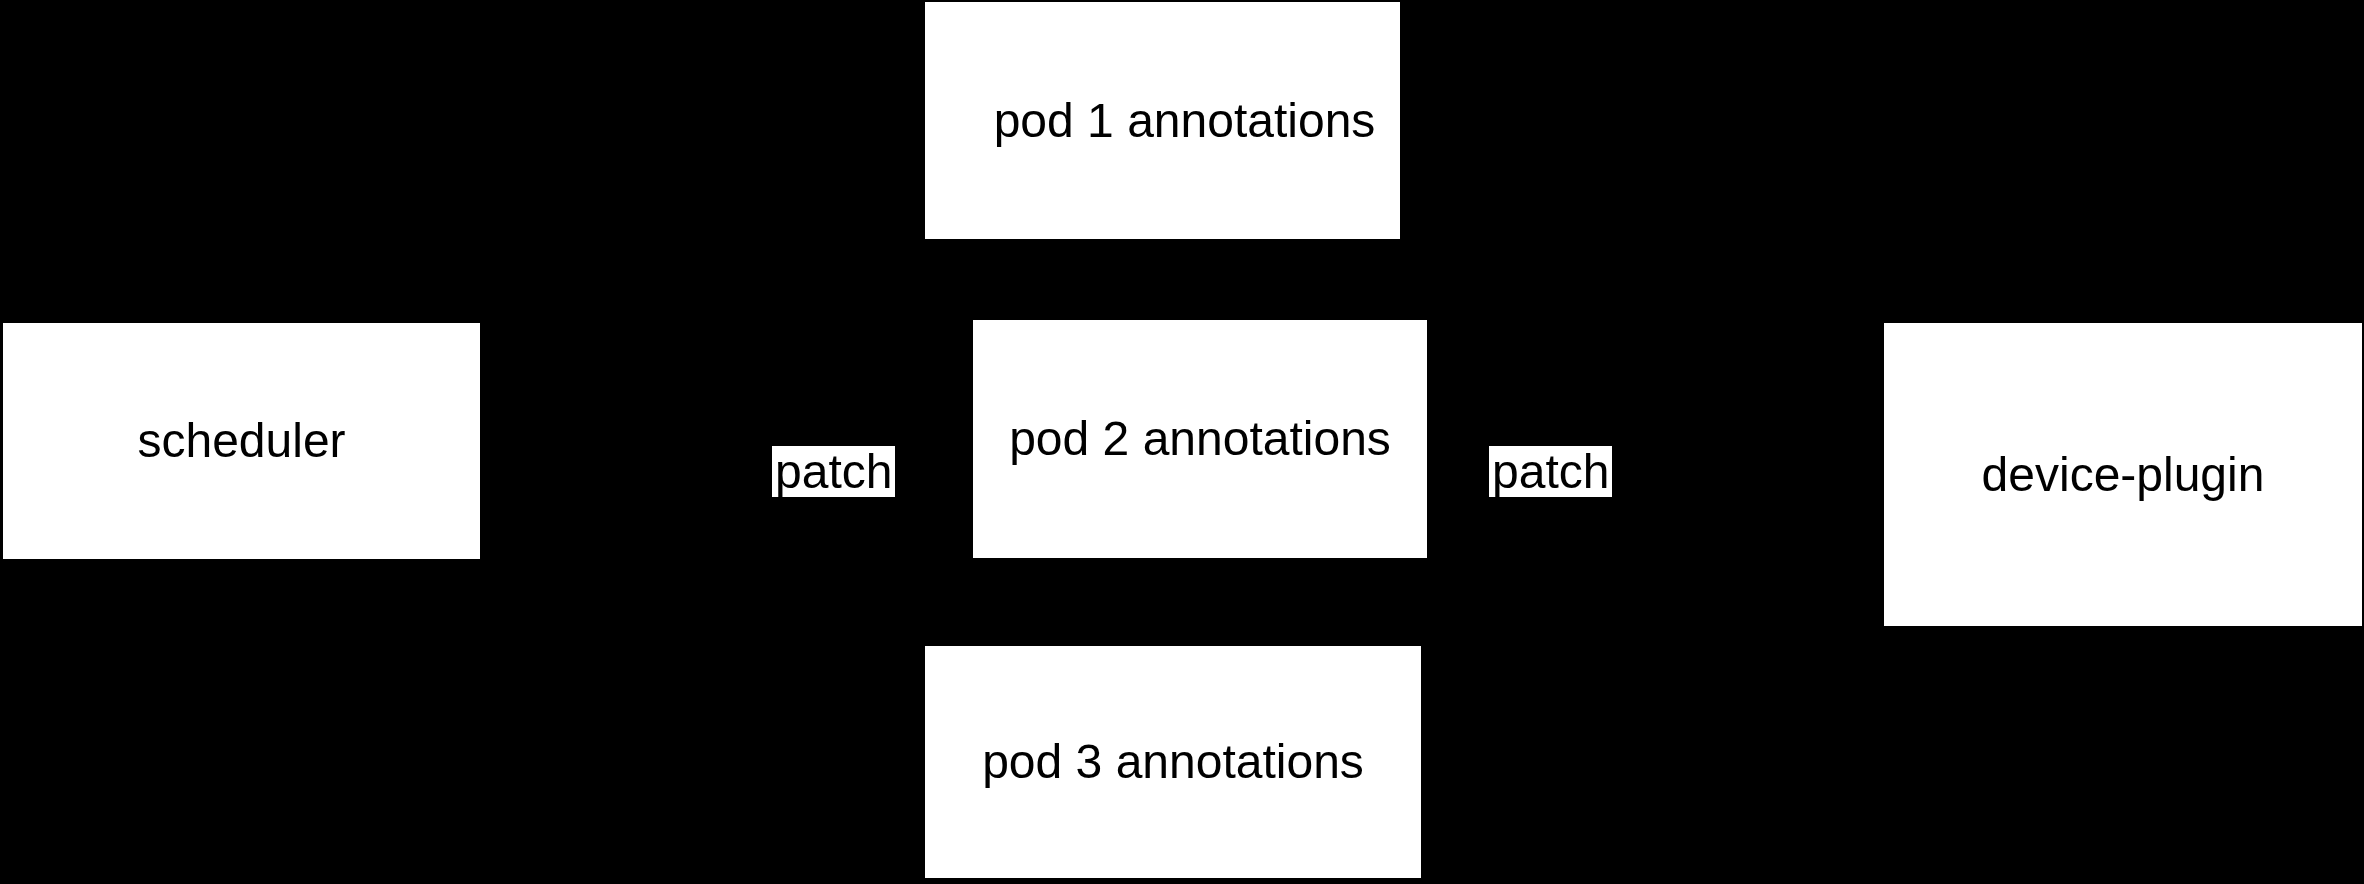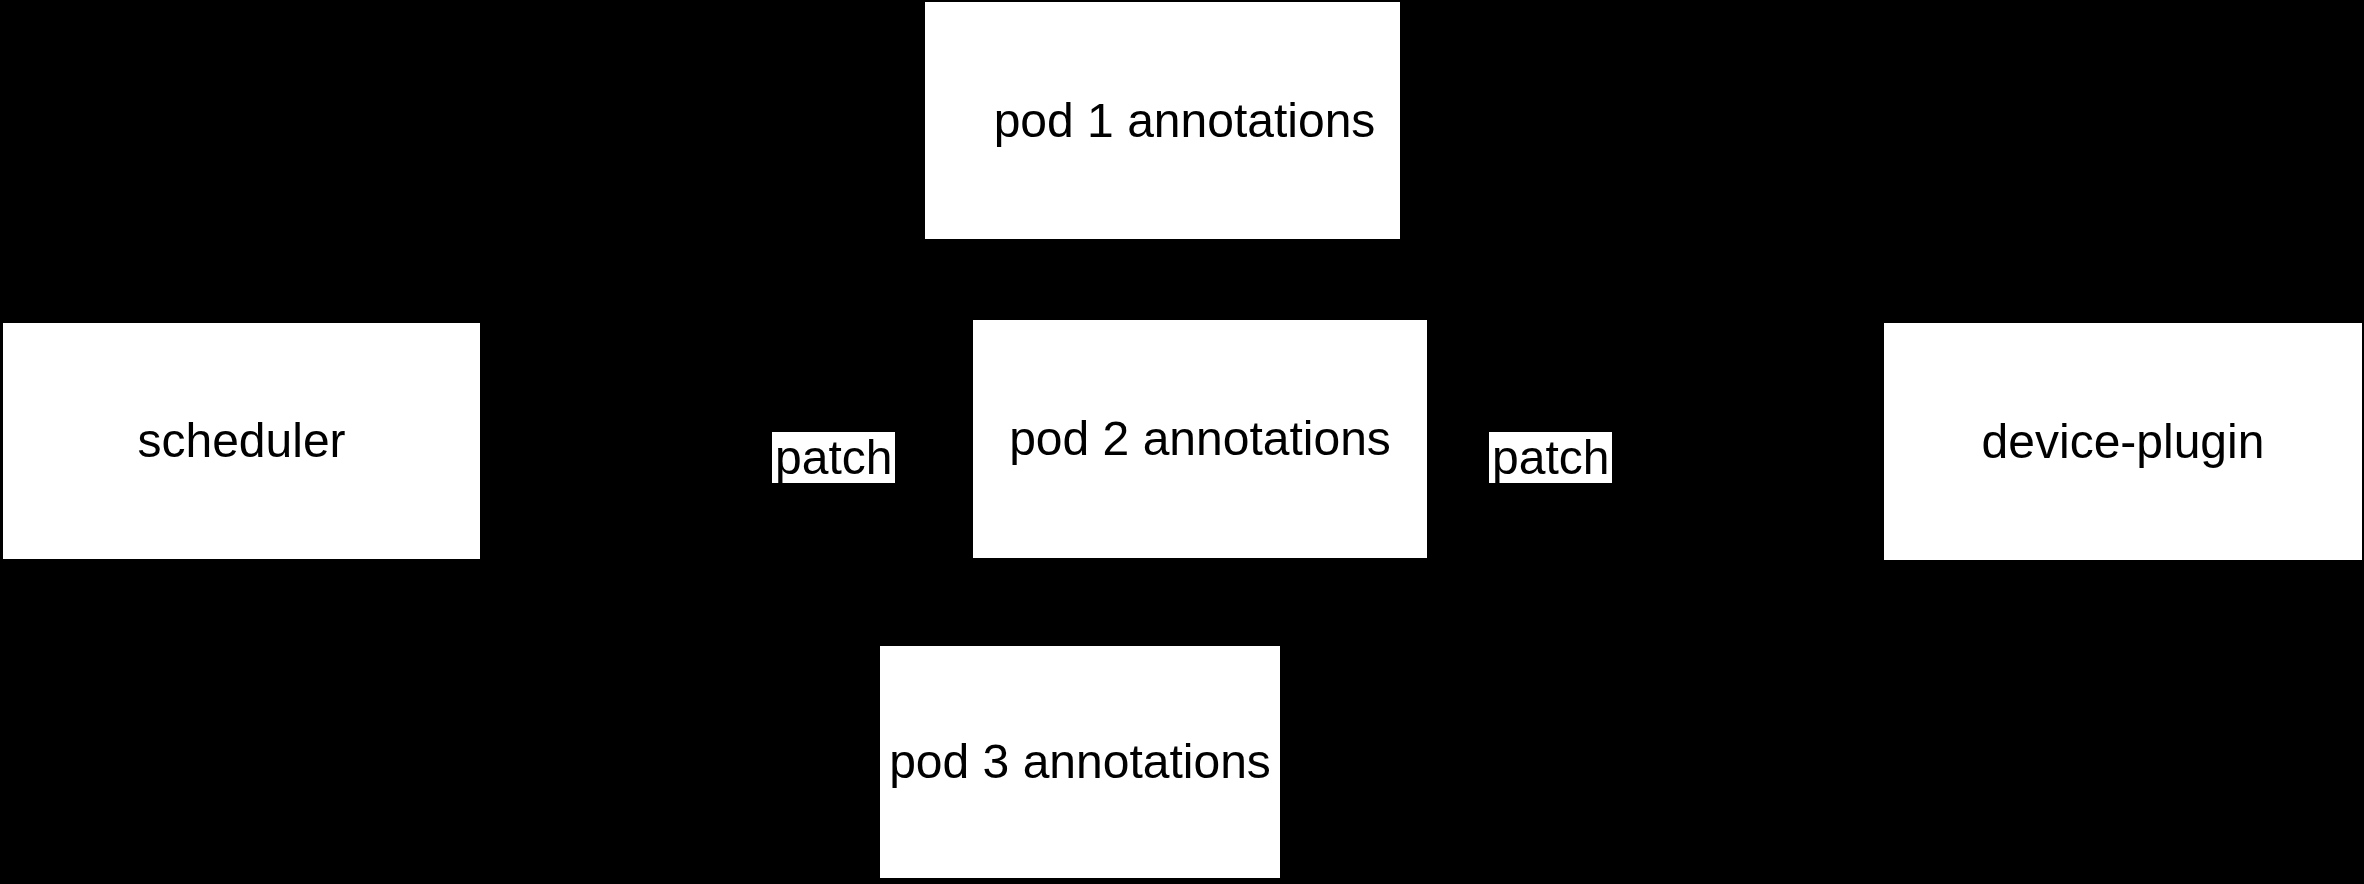--- a/index.html
+++ b/index.html
@@ -31,31 +31,32 @@
     display: flex;
     align-items: center;
     justify-content: center;
     font-size: 48px;
     line-height: 1.15;
     white-space: nowrap;
   }
   .node-scheduler     { left: 3px;    top: 323px; width: 477px; height: 236px; text-align: right; }
   .node-pod1          { left: 925px;  top: 2px;   width: 475px; height: 237px; padding-left: 44px; }
   .node-pod2          { left: 925px;  top: 320px; width: 454px; height: 238px; margin-left: 48px; }
-  .node-pod3          { left: 880px;  top: 646px; width: 400px; height: 232px; }
-  .node-device-plugin { left: 1884px; top: 323px; width: 478px; height: 237px; }
+  .node-pod3          { left: 925px;  top: 646px; width: 496px; height: 232px; }
+  .node-device-plugin { left: 1884px; top: 323px; width: 478px; height: 303px; }
   .edge-label {
     position: absolute;
     background: var(--edge-label-fill);
     color: var(--edge-label-text);
     font-size: 48px;
     line-height: 51px;
     height: 51px;
     padding: 0 3px;
     white-space: nowrap;
+    margin-top: 14px;
   }
   .edge-label-patch { left: 772px;  top: 432px; }
   .edge-label-read  { left: 1489px; top: 432px; }
 </style>
 </head>
 <body>
 
 <div id="canvas">
 
   <div class="node node-scheduler">

